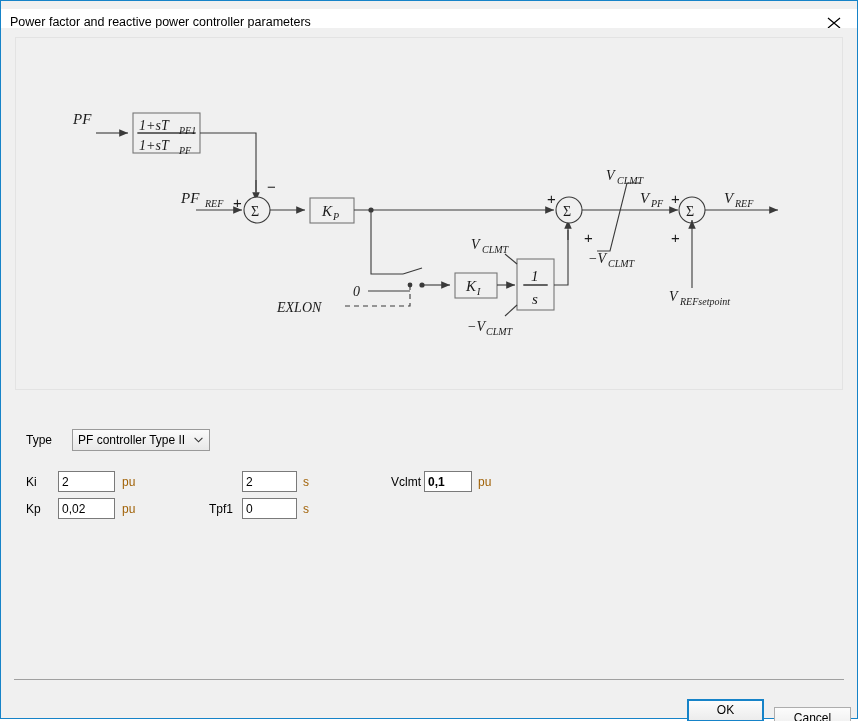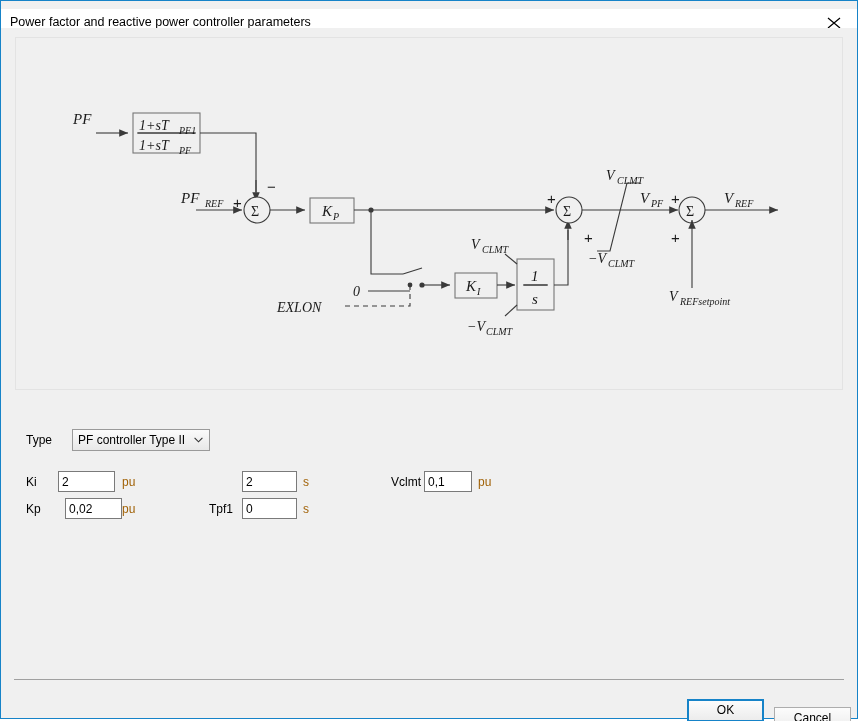--- a/index.html
+++ b/index.html
@@ -294,33 +294,33 @@
         <svg class="chev" viewBox="0 0 9 6">
           <path d="M0.6,0.8 L4.5,4.8 L8.4,0.8" stroke="#333" stroke-width="1.1" fill="none"></path>
         </svg>
       </div>
 
       <div class="lbl" style="left:25px; top:447px;">Ki</div>
       <input class="txt" style="left: 57px; top: 443px; width: 57px;" value="2">
       <div class="unit" style="left:121px; top:447px;">pu</div>
 
       <div class="lbl" style="left:25px; top:474px;">Kp</div>
-      <input class="txt" style="left: 64px; top: 470px; width: 57px;" value="0,02">
+      <input class="txt" style="left: 57px; top: 470px; width: 57px;" value="0,02">
       <div class="unit" style="left:121px; top:474px;">pu</div>
 
       <div class="lbl" style="left:208px; top:447px;margin-left:48px;">Tpf</div>
       <input class="txt" style="left: 241px; top: 443px; width: 55px;" value="2">
       <div class="unit" style="left:302px; top:447px;">s</div>
 
       <div class="lbl" style="left:208px; top:474px;">Tpf1</div>
       <input class="txt" style="left: 241px; top: 470px; width: 55px;" value="0">
       <div class="unit" style="left:302px; top:474px;">s</div>
 
       <div class="lbl" style="left:390px; top:447px;">Vclmt</div>
-      <input class="txt" style="left: 423px; top: 443px; width: 48px;" value="0,1">
+      <input class="txt" style="left: 423px; top: 443px; width: 48px; font-weight: bold;" value="0,1">
       <div class="unit" style="left:477px; top:447px;">pu</div>
     </div>
 
     <div class="separator"></div>
     <div class="btn default" id="ok-button">OK</div>
     <div class="btn" id="cancel-button">Cancel</div>
 
   </div>
 </div>
 

